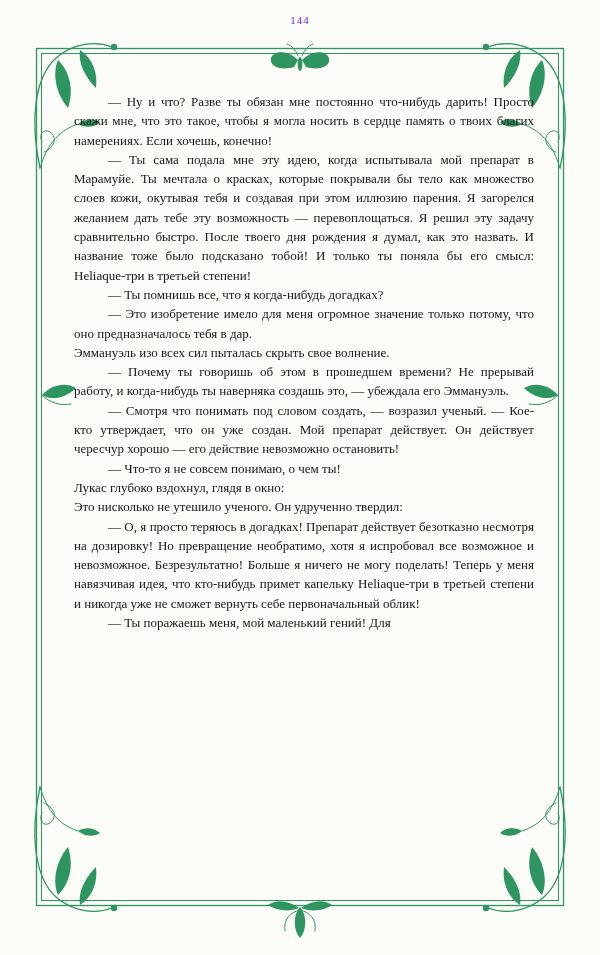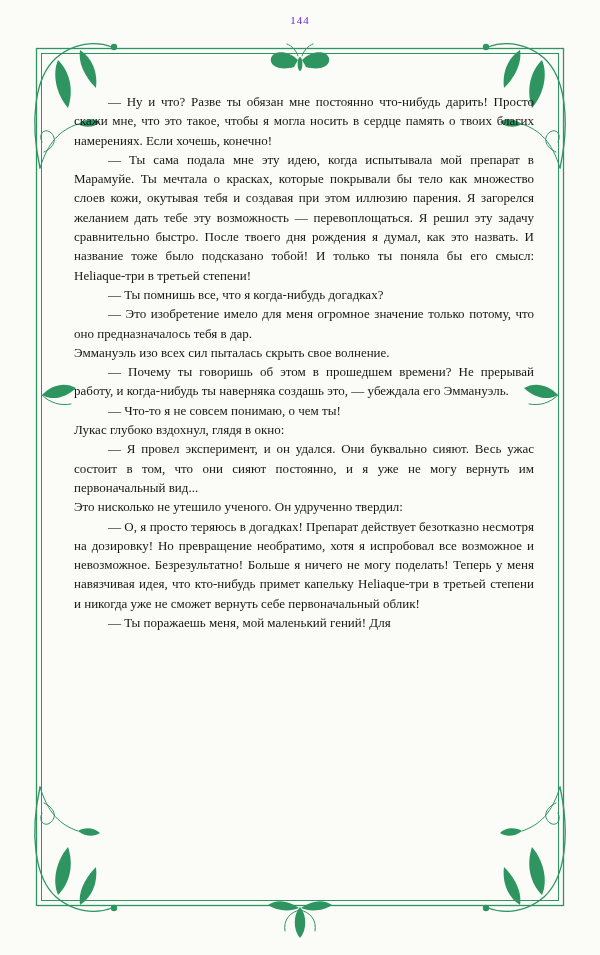--- a/index.html
+++ b/index.html
@@ -100,19 +100,19 @@
   </g>
 </svg>
 
 <div class="text-block">
     <p class="para">— Ну и что? Разве ты обязан мне постоянно что-нибудь дарить! Просто скажи мне, что это такое, чтобы я могла носить в сердце память о твоих благих намерениях. Если хочешь, конечно!</p>
     <p class="para">— Ты сама подала мне эту идею, когда испытывала мой препарат в Марамуйе. Ты мечтала о красках, которые покрывали бы тело как множество слоев кожи, окутывая тебя и создавая при этом иллюзию парения. Я загорелся желанием дать тебе эту возможность — перевоплощаться. Я решил эту задачу сравнительно быстро. После твоего дня рождения я думал, как это назвать. И название тоже было подсказано тобой! И только ты поняла бы его смысл: Heliaque-три в третьей степени!</p>
     <p class="para">— Ты помнишь все, что я когда-нибудь догадках?</p>
     <p class="para">— Это изобретение имело для меня огромное значение только потому, что оно предназначалось тебя в дар.</p>
     <p class="para no-indent">Эммануэль изо всех сил пыталась скрыть свое волнение.</p>
     <p class="para">— Почему ты говоришь об этом в прошедшем времени? Не прерывай работу, и когда-нибудь ты наверняка создашь это, — убеждала его Эммануэль.</p>
+    <p class="para">— Смотря что понимать под словом создать, — возразил ученый. — Кое-кто утверждает, что он уже создан. Мой препарат действует. Он действует чересчур хорошо — его действие невозможно остановить!</p>
     <p class="para">— Что-то я не совсем понимаю, о чем ты!</p>
     <p class="para no-indent">Лукас глубоко вздохнул, глядя в окно:</p>
-    <p class="para">— Я провел эксперимент, и он удался. Они буквально сияют. Весь ужас состоит в том, что они сияют постоянно, и я уже не могу вернуть им первоначальный вид...</p>
     <p class="para no-indent">Это нисколько не утешило ученого. Он удрученно твердил:</p>
     <p class="para">— О, я просто теряюсь в догадках! Препарат действует безотказно несмотря на дозировку! Но превращение необратимо, хотя я испробовал все возможное и невозможное. Безрезультатно! Больше я ничего не могу поделать! Теперь у меня навязчивая идея, что кто-нибудь примет капельку Heliaque-три в третьей степени и никогда уже не сможет вернуть себе первоначальный облик!</p>
     <p class="para">— Ты поражаешь меня, мой маленький гений! Для</p>
   </div>
 
 </body></html>

